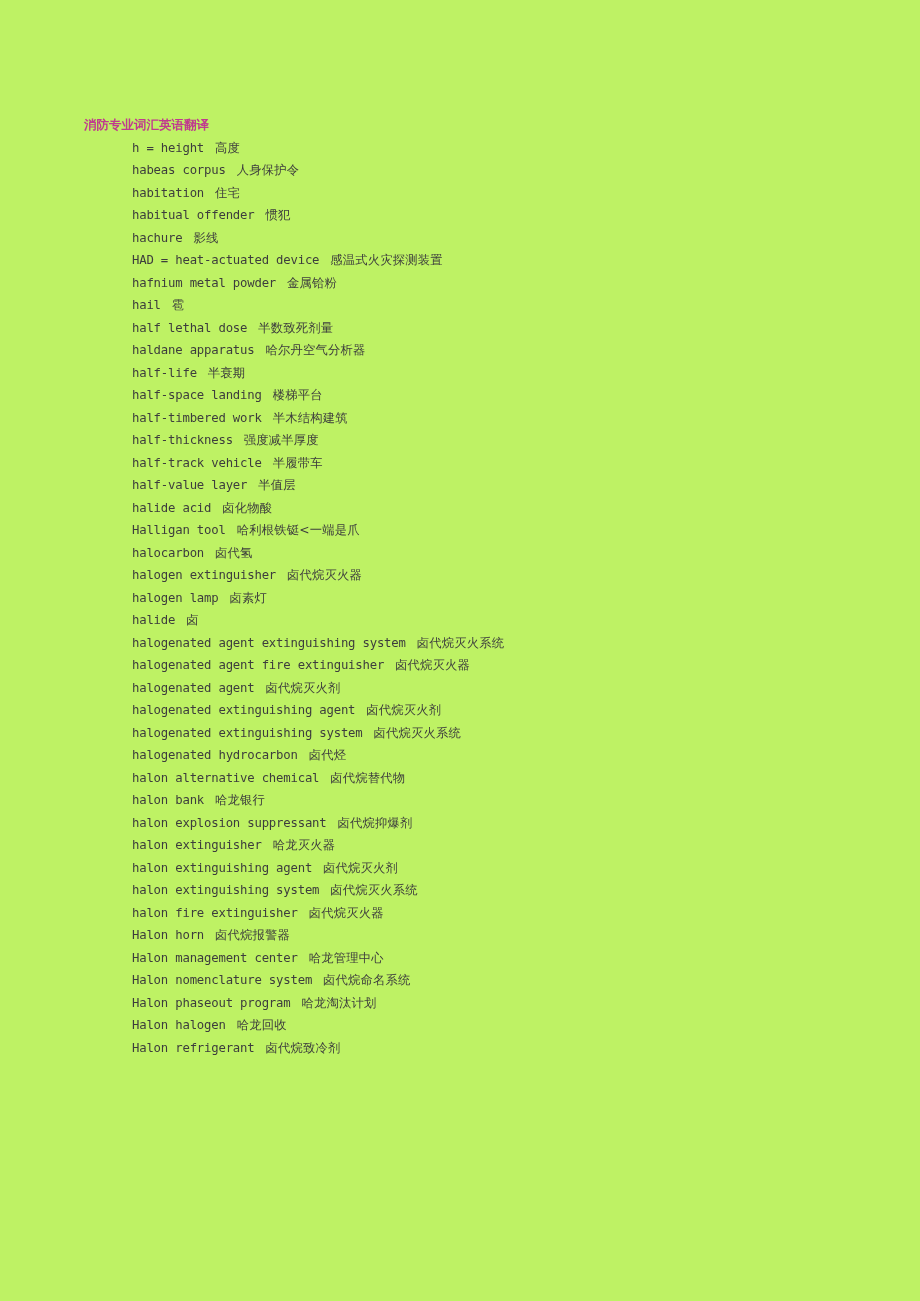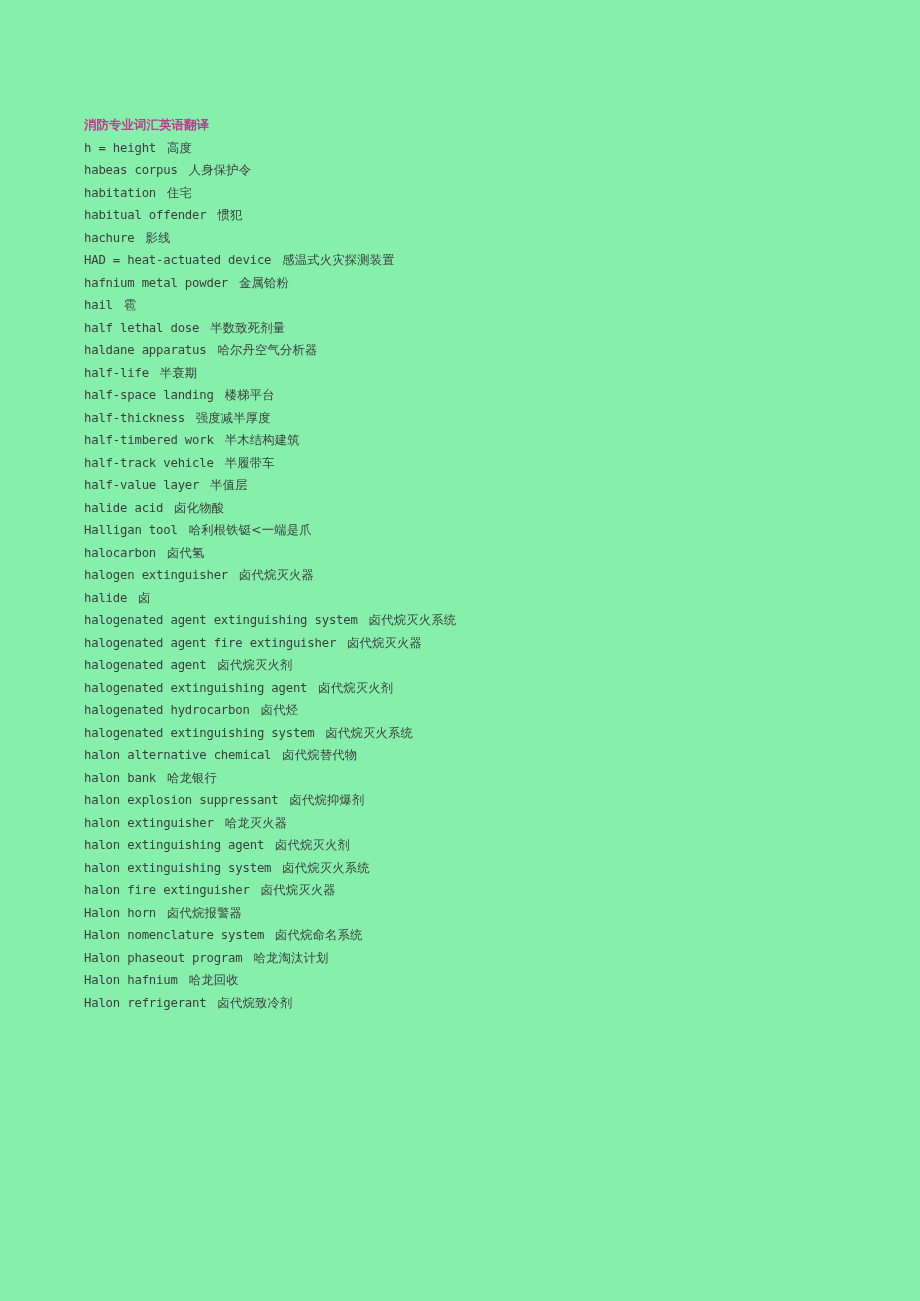--- a/index.html
+++ b/index.html
@@ -13,21 +13,21 @@
     position: relative;
     font-family: "Liberation Serif", "DejaVu Serif", serif;
     -webkit-font-smoothing: antialiased;
   }
   .page {
     position: absolute;
     left: 0;
     top: 0;
     width: 920px;
     height: 1301px;
-    background: #86efac;
+    background: #bef264;
     overflow: hidden;
   }
   .content {
     position: absolute;
     left: 84px;
     top: 114px;
     width: 760px;
   }
   .doc-title {
     font-family: "DejaVu Sans", "Liberation Sans", sans-serif;
@@ -42,20 +42,21 @@
     margin: 0;
     padding: 0;
     list-style: none;
   }
   .glossary-entry {
     line-height: 22.5px;
     height: 22.5px;
     white-space: nowrap;
     font-size: 0;
     color: #3a3a3a;
+    margin-left: 48px;
   }
   .term {
     font-family: "DejaVu Sans Mono", "Liberation Mono", monospace;
     font-size: 12.3px;
     color: #3d3d3d;
     letter-spacing: -0.2px;
   }
   .gap {
     display: inline-block;
     width: 11px;
@@ -82,43 +83,45 @@
         <li class="glossary-entry"><span class="term">habitation</span><span class="gap">&nbsp;</span><span class="trans">住宅</span></li>
         <li class="glossary-entry"><span class="term">habitual offender</span><span class="gap">&nbsp;</span><span class="trans">惯犯</span></li>
         <li class="glossary-entry"><span class="term">hachure</span><span class="gap">&nbsp;</span><span class="trans">影线</span></li>
         <li class="glossary-entry"><span class="term">HAD = heat-actuated device</span><span class="gap">&nbsp;</span><span class="trans">感温式火灾探测装置</span></li>
         <li class="glossary-entry"><span class="term">hafnium metal powder</span><span class="gap">&nbsp;</span><span class="trans">金属铪粉</span></li>
         <li class="glossary-entry"><span class="term">hail</span><span class="gap">&nbsp;</span><span class="trans">雹</span></li>
         <li class="glossary-entry"><span class="term">half lethal dose</span><span class="gap">&nbsp;</span><span class="trans">半数致死剂量</span></li>
         <li class="glossary-entry"><span class="term">haldane apparatus</span><span class="gap">&nbsp;</span><span class="trans">哈尔丹空气分析器</span></li>
         <li class="glossary-entry"><span class="term">half-life</span><span class="gap">&nbsp;</span><span class="trans">半衰期</span></li>
         <li class="glossary-entry"><span class="term">half-space landing</span><span class="gap">&nbsp;</span><span class="trans">楼梯平台</span></li>
+        <li class="glossary-entry"><span class="term">half-timbered work</span><span class="gap">&nbsp;</span><span class="trans">半木结构建筑</span></li>
         <li class="glossary-entry"><span class="term">half-thickness</span><span class="gap">&nbsp;</span><span class="trans">强度减半厚度</span></li>
-        <li class="glossary-entry"><span class="term">half-timbered work</span><span class="gap">&nbsp;</span><span class="trans">半木结构建筑</span></li>
         <li class="glossary-entry"><span class="term">half-track vehicle</span><span class="gap">&nbsp;</span><span class="trans">半履带车</span></li>
         <li class="glossary-entry"><span class="term">half-value layer</span><span class="gap">&nbsp;</span><span class="trans">半值层</span></li>
         <li class="glossary-entry"><span class="term">halide acid</span><span class="gap">&nbsp;</span><span class="trans">卤化物酸</span></li>
         <li class="glossary-entry"><span class="term">Halligan tool</span><span class="gap">&nbsp;</span><span class="trans">哈利根铁铤&lt;一端是爪</span></li>
         <li class="glossary-entry"><span class="term">halocarbon</span><span class="gap">&nbsp;</span><span class="trans">卤代氢</span></li>
         <li class="glossary-entry"><span class="term">halogen extinguisher</span><span class="gap">&nbsp;</span><span class="trans">卤代烷灭火器</span></li>
+        <li class="glossary-entry"><span class="term">halogen lamp</span><span class="gap">&nbsp;</span><span class="trans">卤素灯</span></li>
         <li class="glossary-entry"><span class="term">halide</span><span class="gap">&nbsp;</span><span class="trans">卤</span></li>
         <li class="glossary-entry"><span class="term">halogenated agent extinguishing system</span><span class="gap">&nbsp;</span><span class="trans">卤代烷灭火系统</span></li>
         <li class="glossary-entry"><span class="term">halogenated agent fire extinguisher</span><span class="gap">&nbsp;</span><span class="trans">卤代烷灭火器</span></li>
         <li class="glossary-entry"><span class="term">halogenated agent</span><span class="gap">&nbsp;</span><span class="trans">卤代烷灭火剂</span></li>
         <li class="glossary-entry"><span class="term">halogenated extinguishing agent</span><span class="gap">&nbsp;</span><span class="trans">卤代烷灭火剂</span></li>
+        <li class="glossary-entry"><span class="term">halogenated extinguishing system</span><span class="gap">&nbsp;</span><span class="trans">卤代烷灭火系统</span></li>
         <li class="glossary-entry"><span class="term">halogenated hydrocarbon</span><span class="gap">&nbsp;</span><span class="trans">卤代烃</span></li>
-        <li class="glossary-entry"><span class="term">halogenated extinguishing system</span><span class="gap">&nbsp;</span><span class="trans">卤代烷灭火系统</span></li>
         <li class="glossary-entry"><span class="term">halon alternative chemical</span><span class="gap">&nbsp;</span><span class="trans">卤代烷替代物</span></li>
         <li class="glossary-entry"><span class="term">halon bank</span><span class="gap">&nbsp;</span><span class="trans">哈龙银行</span></li>
         <li class="glossary-entry"><span class="term">halon explosion suppressant</span><span class="gap">&nbsp;</span><span class="trans">卤代烷抑爆剂</span></li>
         <li class="glossary-entry"><span class="term">halon extinguisher</span><span class="gap">&nbsp;</span><span class="trans">哈龙灭火器</span></li>
         <li class="glossary-entry"><span class="term">halon extinguishing agent</span><span class="gap">&nbsp;</span><span class="trans">卤代烷灭火剂</span></li>
         <li class="glossary-entry"><span class="term">halon extinguishing system</span><span class="gap">&nbsp;</span><span class="trans">卤代烷灭火系统</span></li>
         <li class="glossary-entry"><span class="term">halon fire extinguisher</span><span class="gap">&nbsp;</span><span class="trans">卤代烷灭火器</span></li>
         <li class="glossary-entry"><span class="term">Halon horn</span><span class="gap">&nbsp;</span><span class="trans">卤代烷报警器</span></li>
+        <li class="glossary-entry"><span class="term">Halon management center</span><span class="gap">&nbsp;</span><span class="trans">哈龙管理中心</span></li>
         <li class="glossary-entry"><span class="term">Halon nomenclature system</span><span class="gap">&nbsp;</span><span class="trans">卤代烷命名系统</span></li>
         <li class="glossary-entry"><span class="term">Halon phaseout program</span><span class="gap">&nbsp;</span><span class="trans">哈龙淘汰计划</span></li>
-        <li class="glossary-entry"><span class="term">Halon hafnium</span><span class="gap">&nbsp;</span><span class="trans">哈龙回收</span></li>
+        <li class="glossary-entry"><span class="term">Halon halogen</span><span class="gap">&nbsp;</span><span class="trans">哈龙回收</span></li>
         <li class="glossary-entry"><span class="term">Halon refrigerant</span><span class="gap">&nbsp;</span><span class="trans">卤代烷致冷剂</span></li>
       </ul>
 
   </div>
 </div>
 
 </body></html>

